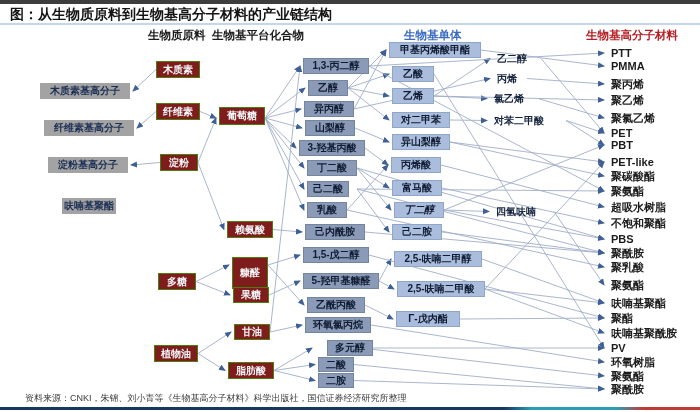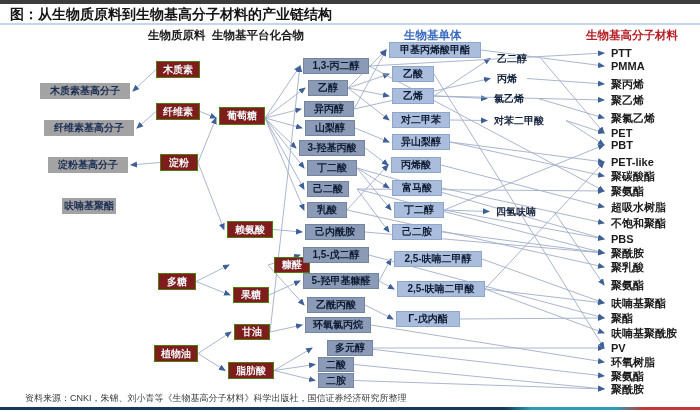--- a/index.html
+++ b/index.html
@@ -137,21 +137,21 @@
       <div class="node graylabel" style="left: 44px; top: 120px; height: 16px; width: 90px;">纤维素基高分子</div>
       <div class="node graylabel" style="left: 48px; top: 157px; height: 16px; width: 80px;">淀粉基高分子</div>
       <div class="node graylabel" style="left: 62px; top: 198px; height: 16px; width: 54px;">呋喃基聚酯</div>
       <div class="node dark" style="left: 156px; top: 61px; height: 17px; width: 44px;">木质素</div>
       <div class="node dark" style="left: 156px; top: 103px; height: 17px; width: 44px;">纤维素</div>
       <div class="node dark" style="left: 160px; top: 154px; height: 17px; width: 38px;">淀粉</div>
       <div class="node dark" style="left: 158px; top: 273px; height: 17px; width: 38px;">多糖</div>
       <div class="node dark" style="left: 154px; top: 345px; height: 17px; width: 44px;">植物油</div>
       <div class="node dark" style="left: 219px; top: 107px; height: 18px; width: 46px;">葡萄糖</div>
       <div class="node dark" style="left: 227px; top: 221px; height: 17px; width: 46px;">赖氨酸</div>
-      <div class="node dark" style="left: 232px; top: 257px; height: 16px; width: 36px; margin-left: 42px;">糠醛</div>
+      <div class="node dark" style="left: 232px; top: 257px; height: 32px; width: 36px;">糠醛</div>
       <div class="node dark" style="left: 233px; top: 287px; height: 16px; width: 36px;">果糖</div>
       <div class="node dark" style="left: 234px; top: 324px; height: 16px; width: 36px;">甘油</div>
       <div class="node dark" style="left: 228px; top: 362px; height: 17px; width: 46px;">脂肪酸</div>
       <div class="node mid" style="left: 303px; top: 58px; height: 16px; width: 66px;">1,3-丙二醇</div>
       <div class="node mid" style="left: 308px; top: 80px; height: 16px; width: 40px;">乙醇</div>
       <div class="node mid" style="left: 304px; top: 101px; height: 16px; width: 50px;">异丙醇</div>
       <div class="node mid" style="left: 305px; top: 120px; height: 16px; width: 50px;">山梨醇</div>
       <div class="node mid" style="left: 299px; top: 140px; height: 16px; width: 66px;">3-羟基丙酸</div>
       <div class="node mid" style="left: 307px; top: 160px; height: 16px; width: 50px;">丁二酸</div>
       <div class="node mid" style="left: 307px; top: 181px; height: 16px; width: 42px;">己二酸</div>
@@ -164,21 +164,21 @@
       <div class="node mid" style="left: 315px; top: 340px; height: 16px; width: 46px; margin-left: 12px;">多元醇</div>
       <div class="node mid" style="left: 318px; top: 357px; height: 15px; width: 36px;">二酸</div>
       <div class="node mid" style="left: 318px; top: 373px; height: 15px; width: 36px;">二胺</div>
       <div class="node light" style="left: 389px; top: 42px; height: 16px; width: 92px;">甲基丙烯酸甲酯</div>
       <div class="node light" style="left: 392px; top: 66px; height: 16px; width: 42px;">乙酸</div>
       <div class="node light" style="left: 392px; top: 88px; height: 16px; width: 42px;">乙烯</div>
       <div class="node light" style="left: 392px; top: 112px; height: 16px; width: 58px;">对二甲苯</div>
       <div class="node light" style="left: 392px; top: 134px; height: 16px; width: 58px;">异山梨醇</div>
       <div class="node light" style="left: 391px; top: 157px; height: 16px; width: 50px;">丙烯酸</div>
       <div class="node light" style="left: 392px; top: 180px; height: 16px; width: 50px;">富马酸</div>
-      <div class="node light" style="left: 394px; top: 202px; height: 16px; width: 50px;">丁二醇</div>
+      <div class="node light" style="left: 394px; top: 202px; height: 16px; width: 50px; font-style: italic;">丁二醇</div>
       <div class="node light" style="left: 392px; top: 224px; height: 16px; width: 50px;">己二胺</div>
       <div class="node light" style="left: 394px; top: 251px; height: 16px; width: 88px;">2,5-呋喃二甲醇</div>
       <div class="node light" style="left: 397px; top: 281px; height: 16px; width: 88px;">2,5-呋喃二甲酸</div>
       <div class="node light" style="left: 396px; top: 311px; height: 16px; width: 64px;">Γ-戊内酯</div>
       <div class="node plain" style="left: 497px; top: 52px; height: 13px;">乙二醇</div>
       <div class="node plain" style="left: 497px; top: 72px; height: 13px;">丙烯</div>
       <div class="node plain" style="left: 494px; top: 92px; height: 13px;">氯乙烯</div>
       <div class="node plain" style="left: 494px; top: 114px; height: 13px;">对苯二甲酸</div>
       <div class="node plain" style="left: 496px; top: 205px; height: 13px;">四氢呋喃</div>
       <div class="node polymer" style="left: 611px; top: 46px; height: 14px;">PTT</div>

